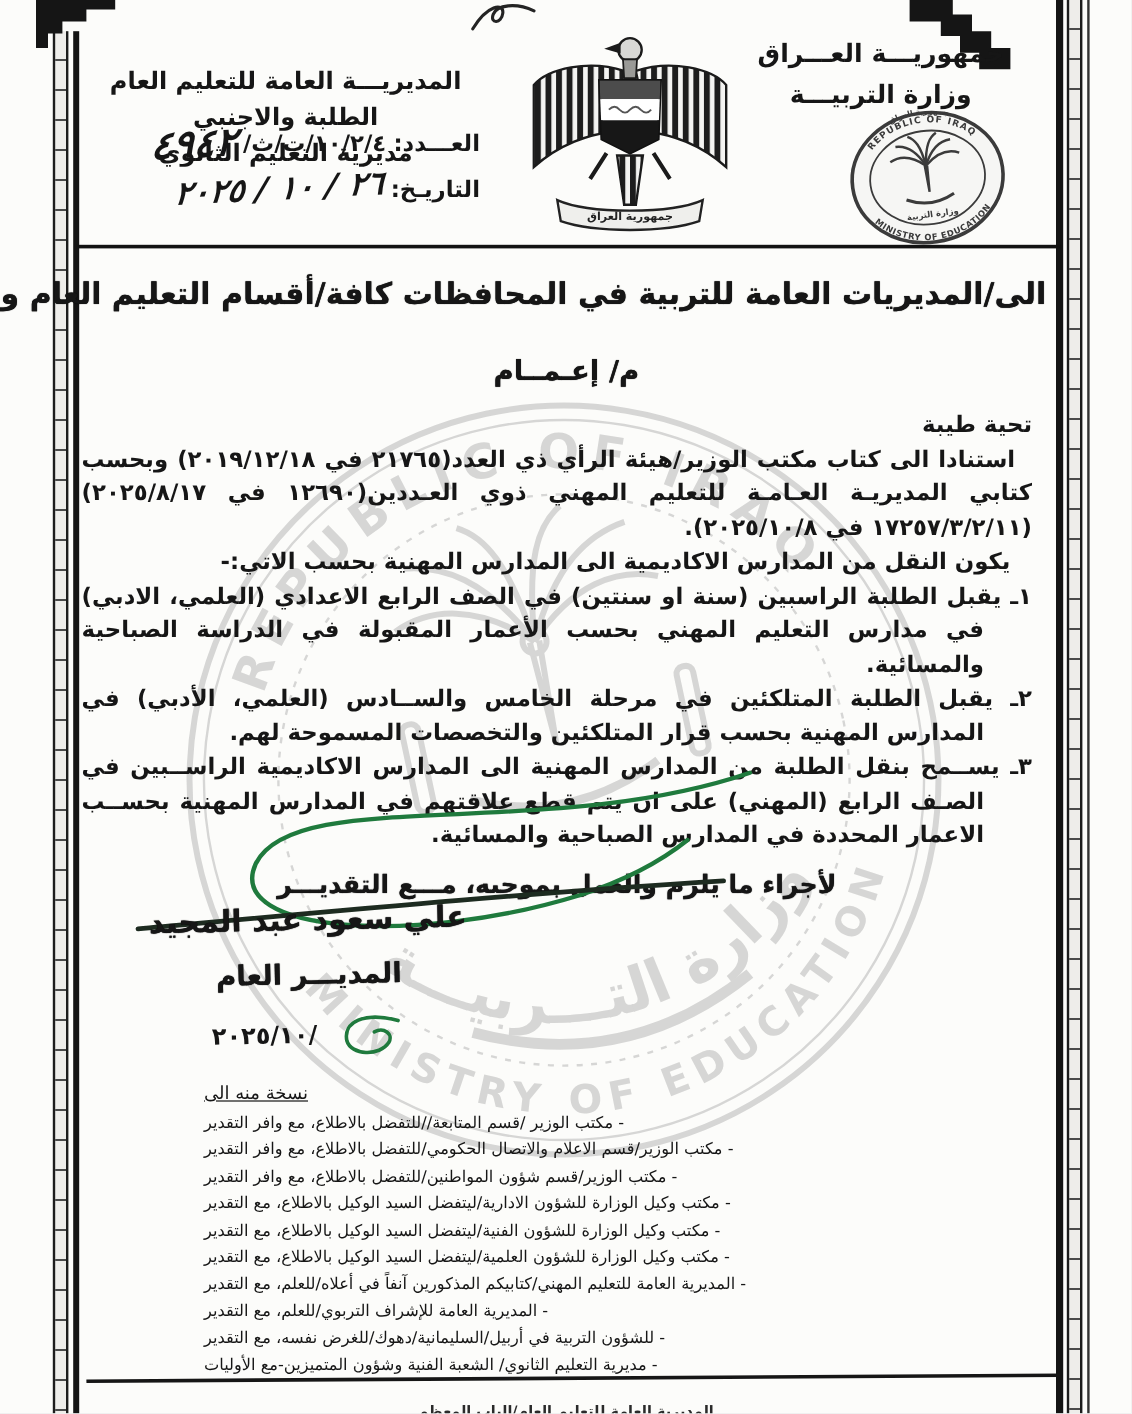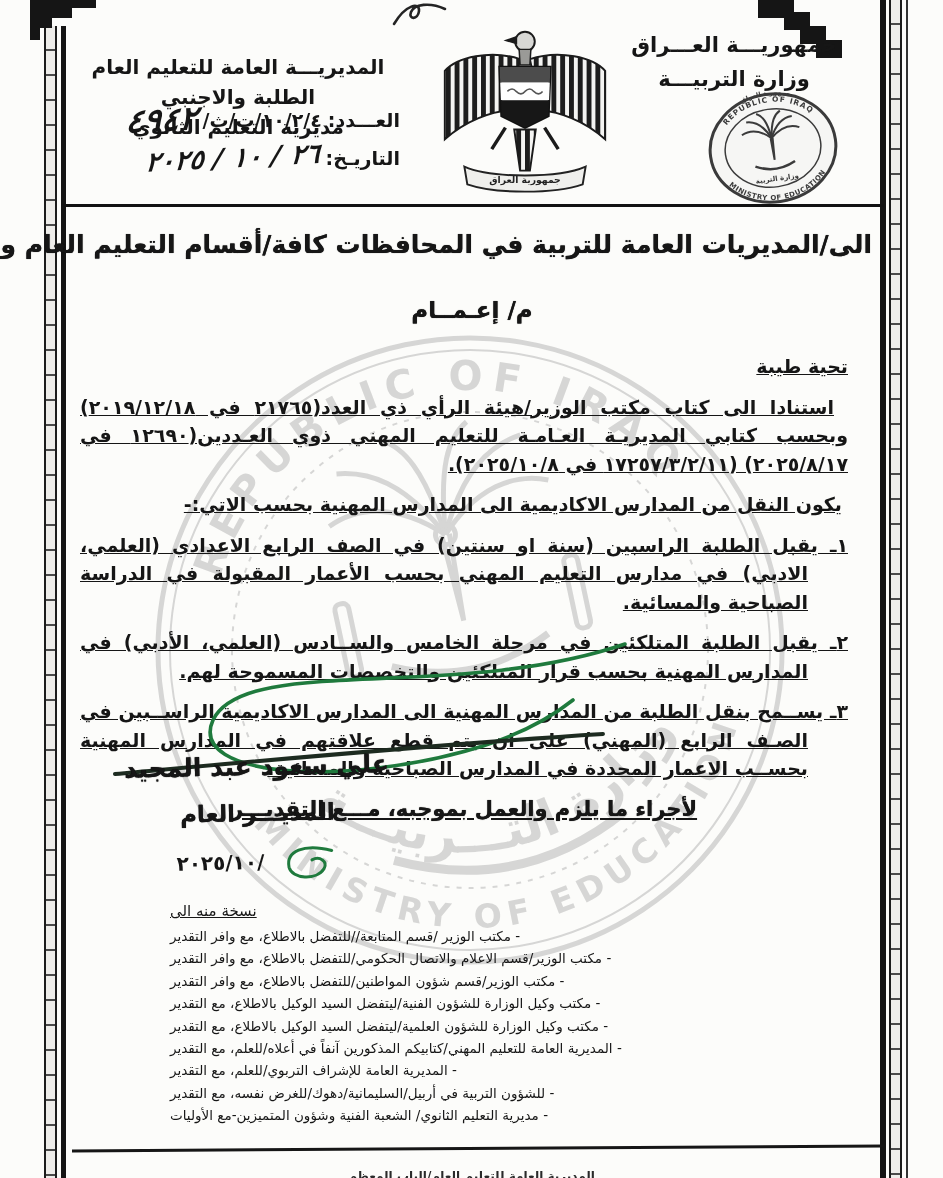--- a/index.html
+++ b/index.html
@@ -28,21 +28,21 @@
   .hand-num{font-size:33px;}
   .hand-date{font-size:27px; letter-spacing:5px;}
   .divider{left:64px; top:204px; width:820px; height:3px; background:#121212;}
   .title{left:72px; top:230px; width:800px; display:flex; justify-content:flex-start;
     font-size:25px; font-weight:800; white-space:nowrap;
     text-shadow:0 0 .7px #000;}
   .subject{left:72px; top:297px; width:800px; text-align:center;
     font-size:23px; font-weight:800; text-shadow:0 0 .7px #000;}
   .body-block{left:68px; top:340px; width:792px; text-align:right;
     font-weight:700; font-size:19px; line-height:28.5px;}
-  .body-block p{margin:12px;text-decoration:underline;}
+  .body-block p{margin:0;}
   .intro{text-align:justify; text-indent:14px;}
   .lead{margin-right:18px !important;}
   .item{padding-right:40px; text-indent:-40px; text-align:justify;}
   .closing{margin-top:12px !important; text-align:center; font-size:21px;
     font-weight:800; text-shadow:0 0 .8px #000;}
   .sig-block{left:100px; top:752px; width:315px; text-align:center;
     transform:rotate(-1.2deg);}
   .sig-name{font-size:25px; font-weight:800; text-shadow:0 0 .9px #000;}
   .sig-title{margin-top:19px; font-size:23px; font-weight:800; text-shadow:0 0 .8px #000;}
   .sig-date-row{margin-top:16px; display:flex; direction:rtl; justify-content:center;
@@ -236,20 +236,21 @@
       <span>/٢٠٢٥/١٠</span>
     </div>
   </div>
 
   <div class="abs rtl cc-block">
     <div class="cc-head">نسخة منه الى</div>
     <div>
         <div class="cc-item">- مكتب الوزير /قسم المتابعة//للتفضل بالاطلاع، مع وافر التقدير</div>
         <div class="cc-item">- مكتب الوزير/قسم الاعلام والاتصال الحكومي/للتفضل بالاطلاع، مع وافر التقدير</div>
         <div class="cc-item">- مكتب الوزير/قسم شؤون المواطنين/للتفضل بالاطلاع، مع وافر التقدير</div>
+        <div class="cc-item">- مكتب وكيل الوزارة للشؤون الادارية/ليتفضل السيد الوكيل بالاطلاع، مع التقدير</div>
         <div class="cc-item">- مكتب وكيل الوزارة للشؤون الفنية/ليتفضل السيد الوكيل بالاطلاع، مع التقدير</div>
         <div class="cc-item">- مكتب وكيل الوزارة للشؤون العلمية/ليتفضل السيد الوكيل بالاطلاع، مع التقدير</div>
         <div class="cc-item">- المديرية العامة للتعليم المهني/كتابيكم المذكورين آنفاً في أعلاه/للعلم، مع التقدير</div>
         <div class="cc-item">- المديرية العامة للإشراف التربوي/للعلم، مع التقدير</div>
         <div class="cc-item">- للشؤون التربية في أربيل/السليمانية/دهوك/للغرض نفسه، مع التقدير</div>
         <div class="cc-item">- مديرية التعليم الثانوي/ الشعبة الفنية وشؤون المتميزين-مع الأوليات</div>
       </div>
   </div>
 
   <div class="abs bottom-rule"></div>

